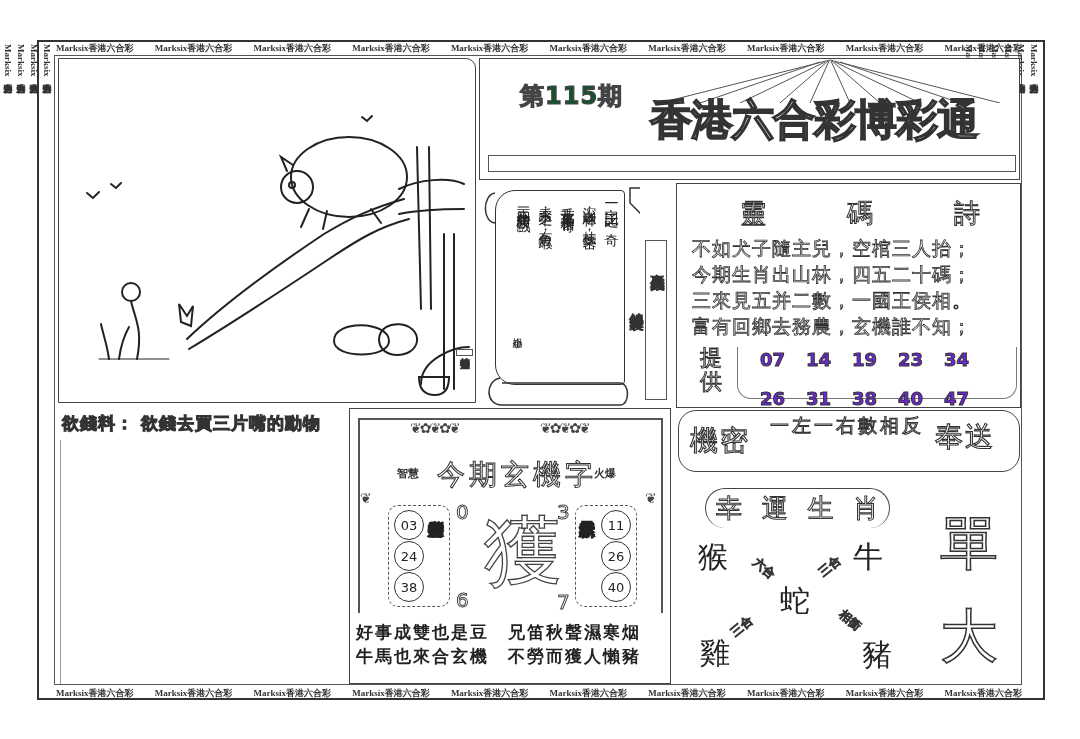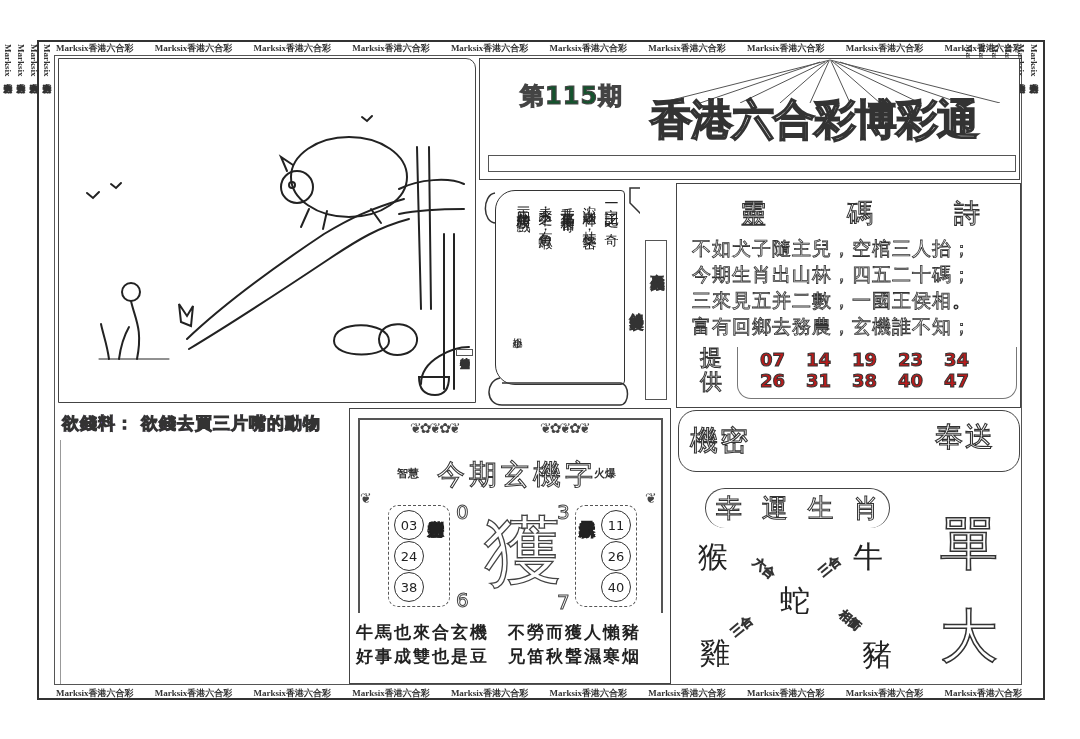--- a/index.html
+++ b/index.html
@@ -37,22 +37,22 @@
   .side-strip { left: 645px; top: 240px; width: 22px; height: 160px; border: 1px solid #555; }
 
   .code-panel { left: 676px; top: 183px; width: 345px; height: 225px; }
   .code-title { left: 740px; top: 196px; width: 240px; display: flex; justify-content: space-between;
                 font-size: 26px; color: #fff; -webkit-text-stroke: 1px #333; }
   .code-lines { left: 692px; top: 235px; font-size: 19px; line-height: 26px; color: #eee;
                 -webkit-text-stroke: 0.8px #333; letter-spacing: 1px; }
   .provide-lbl { left: 700px; top: 346px; writing-mode: horizontal-tb; font-size: 22px; line-height: 24px;
                  color: #fff; -webkit-text-stroke: 1px #333; }
   .num-grid { left: 760px; top: 349px; display: grid; grid-template-columns: repeat(5, 46px);
-              font-family: "DejaVu Sans", sans-serif; font-weight: bold; font-size: 18px; row-gap: 0;
-              color: #b91c1c; -webkit-text-stroke: 1px #333; }
+              font-family: "DejaVu Sans", sans-serif; font-weight: bold; font-size: 18px; row-gap: 18px;
+              color: #6d28d9; -webkit-text-stroke: 1px #333; }
   .num-box { left: 737px; top: 347px; width: 280px; height: 52px; border: 1px solid #777;
              border-top: none; border-radius: 0 0 14px 14px; }
 
   .mystic { left: 678px; top: 410px; width: 342px; height: 62px; border: 1.5px solid #444; border-radius: 18px; }
   .mystic-l { left: 690px; top: 422px; font-size: 28px; color: #fff; -webkit-text-stroke: 1.1px #333; letter-spacing: 2px; }
   .mystic-r { left: 935px; top: 418px; font-size: 28px; color: #fff; -webkit-text-stroke: 1.1px #333; letter-spacing: 2px; }
   .mystic-m { left: 760px; top: 412px; font-size: 19px; line-height: 27px; color: #ddd;
               -webkit-text-stroke: 1px #333; letter-spacing: 3px; }
 
   .lucky-pill { left: 705px; top: 488px; width: 185px; height: 40px; border: 1.5px solid #444; border-radius: 20px;
@@ -233,20 +233,21 @@
   <span>26</span>
   <span>31</span>
   <span>38</span>
   <span>40</span>
   <span>47</span>
 </div>
 
 <div class="abs mystic"></div>
 <div class="abs mystic-l">機密</div>
 <div class="abs mystic-m">
+  <div style="padding-left:10px;">一左一右數相反</div>
 </div>
 <div class="abs mystic-r">奉送</div>
 
 <div class="abs lucky-pill">
   <span>幸</span>
   <span>運</span>
   <span>生</span>
   <span>肖</span>
 </div>
 <div class="abs animal" style="left:698px; top:542px;">猴</div>
@@ -289,15 +290,15 @@
 <div class="abs circle-num" style="left:601px; top:541px;">26</div>
 <div class="abs circle-num" style="left:601px; top:572px;">40</div>
 
 <div class="abs digit" style="left:456px; top:500px;">0</div>
 <div class="abs digit" style="left:557px; top:500px;">3</div>
 <div class="abs digit" style="left:456px; top:588px;">6</div>
 <div class="abs digit" style="left:557px; top:590px;">7</div>
 <div class="abs huo">獲</div>
 
 <div class="abs couplet">
+  <div>好事成雙也是豆　兄笛秋聲濕寒烟</div>
   <div>牛馬也來合玄機　不勞而獲人懶豬</div>
-  <div>好事成雙也是豆　兄笛秋聲濕寒烟</div>
 </div>
 
 </body></html>

